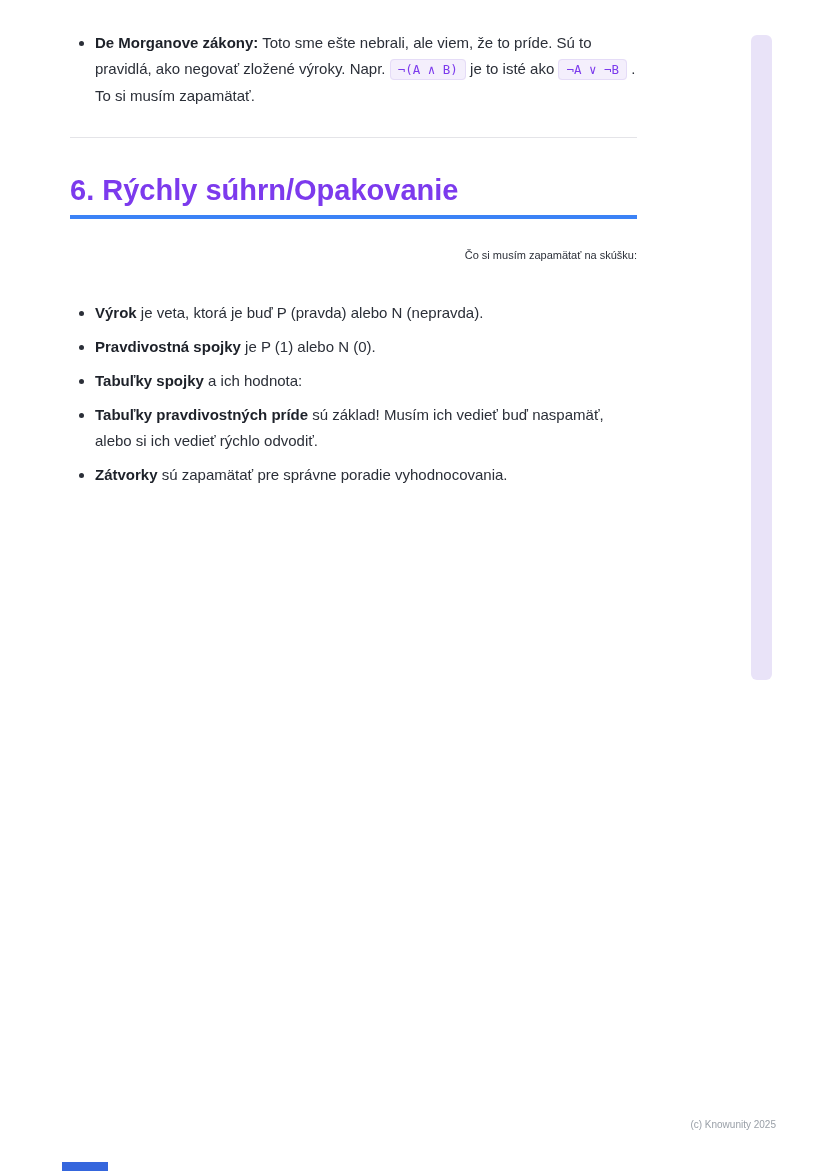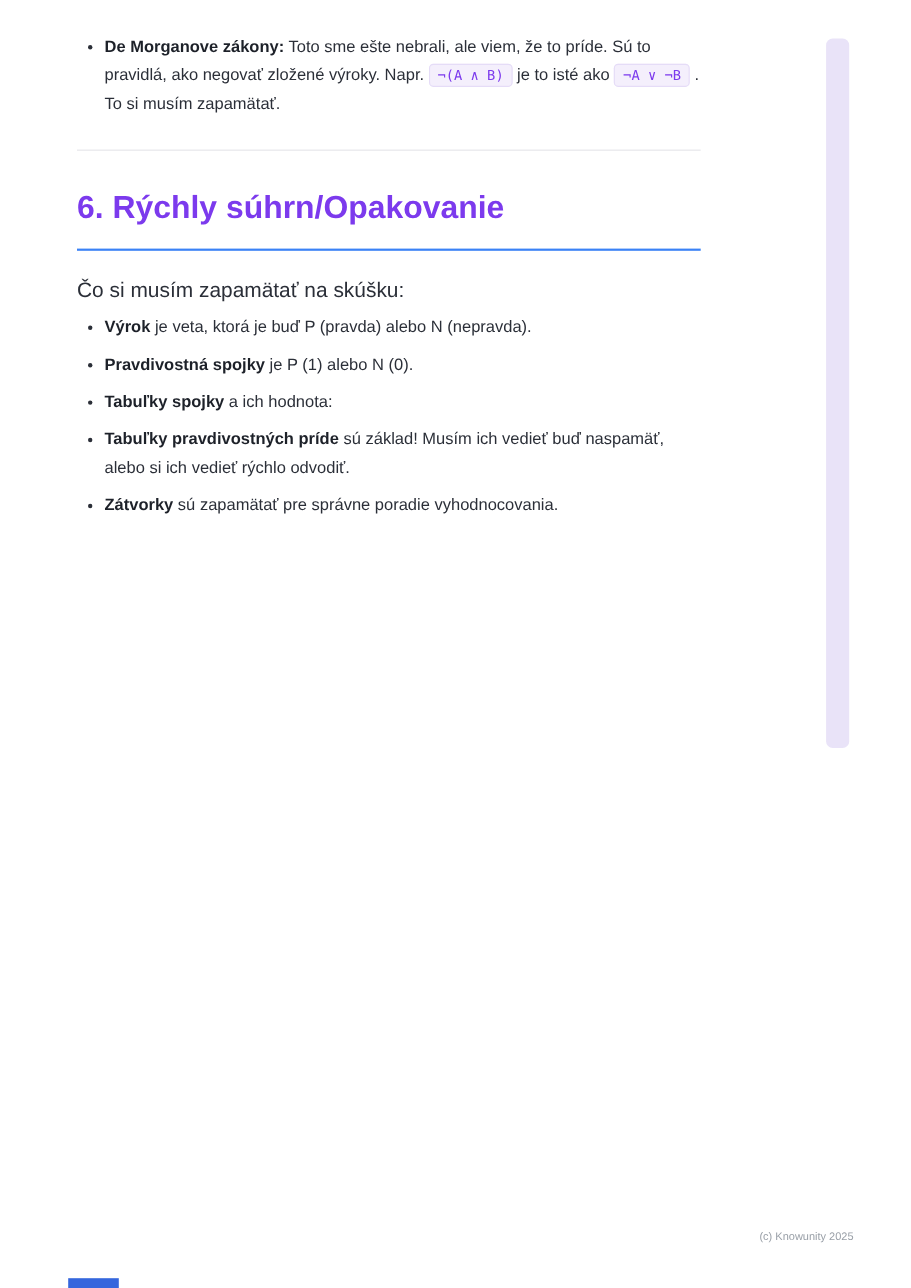--- a/index.html
+++ b/index.html
@@ -46,32 +46,33 @@
   hr.section-divider {
     border: none;
     border-top: 1px solid #e4e4e8;
     margin-top: 28px;
   }
   h2.section-heading {
     margin-top: 36px;
     font-size: 29px;
     font-weight: 700;
     color: #7c3aed;
-    padding-bottom: 20px;
-    border-bottom: 2px solid #3b82f6;
+    padding-bottom: 8px;
+    border-bottom: 4px solid #3b82f6;
   }
   p.section-intro {
     margin-top: 24px;
-    font-size: 19px;
+    font-size: 11px;
     line-height: 25px;
+    text-align: right;
   }
   ul.summary-list {
     list-style: disc;
     padding-left: 25px;
-    margin-top: 8px;
+    margin-top: 32px;
   }
   ul.summary-list > li {
     font-size: 15px;
     line-height: 26px;
     margin-bottom: 8px;
   }
   ul.connective-list {
     list-style: circle;
     padding-left: 22px;
     margin-top: 8px;

